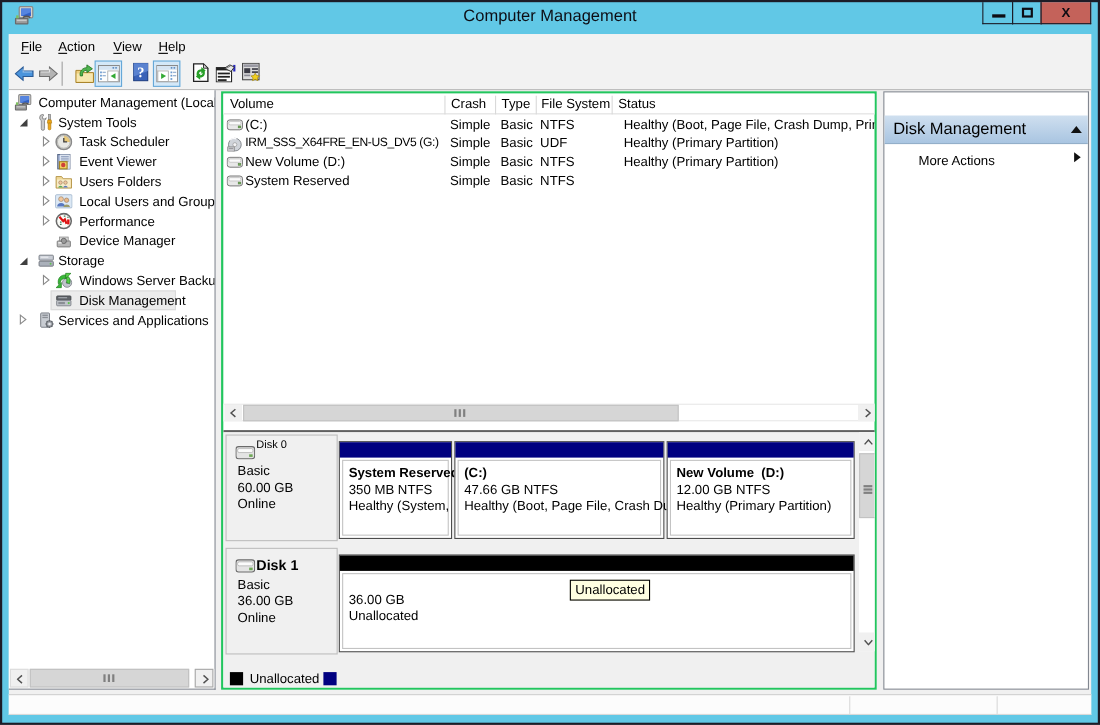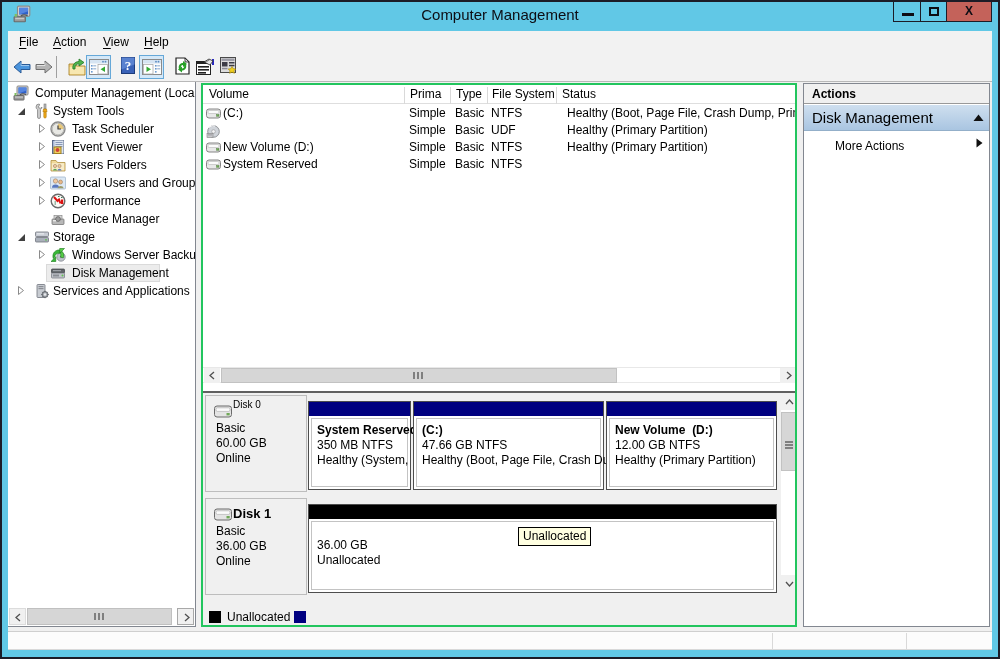--- a/index.html
+++ b/index.html
@@ -256,41 +256,42 @@
       </div>
 </div>
 <div class="abs" id="midpane" style="left:193px;top:52px;width:596px;height:544px;background:#fff;border:2px solid #22c55e;overflow:hidden">
 <div class="abs" style="left:0;top:0;width:594px;height:19px;background:#fff;border-bottom:1px solid #dedede">
 <div class="abs" style="left:201px;top:2px;width:1px;height:17px;background:#d9d9d9"></div>
 <div class="abs" style="left:247px;top:2px;width:1px;height:17px;background:#d9d9d9"></div>
 <div class="abs" style="left:284px;top:2px;width:1px;height:17px;background:#d9d9d9"></div>
 <div class="abs" style="left:353px;top:2px;width:1px;height:17px;background:#d9d9d9"></div>
 </div>
 <div class="abs nw" style="left:6px;top:0;height:19px;line-height:19px">Volume</div>
-<div class="abs nw" style="left:207px;top:0;height:19px;line-height:19px">Prima</div>
+<div class="abs nw" style="left:207px;top:0;height:19px;line-height:19px">Crash</div>
 <div class="abs nw" style="left:253px;top:0;height:19px;line-height:19px">Type</div>
 <div class="abs nw" style="left:289px;top:0;height:19px;line-height:19px">File System</div>
 <div class="abs nw" style="left:359px;top:0;height:19px;line-height:19px">Status</div>
 <div class="abs" style="left:3px;top:23px"><svg width="15" height="11" viewBox="0 0 15 11">
           <rect x="0.5" y="1" width="14" height="9" rx="2.5" fill="#e8e8e8" stroke="#787878" stroke-width="0.9"></rect>
           <rect x="2" y="2.5" width="11" height="3" rx="1.2" fill="#fbfbfb" stroke="#aaa" stroke-width="0.5"></rect>
           <rect x="10.5" y="6.5" width="2.5" height="1.8" fill="#70a858" stroke="#4a7838" stroke-width="0.4"></rect>
         </svg></div>
 <div class="abs nw" style="left:20px;top:20px;height:17px;line-height:17px;">(C:)</div>
 <div class="abs nw" style="left:206px;top:20px;height:17px;line-height:17px">Simple</div>
 <div class="abs nw" style="left:252px;top:20px;height:17px;line-height:17px">Basic</div>
 <div class="abs nw" style="left:288px;top:20px;height:17px;line-height:17px">NTFS</div>
 <div class="abs nw" style="left:364px;top:20px;height:17px;line-height:17px">Healthy (Boot, Page File, Crash Dump, Prima</div>
 <div class="abs" style="left:3px;top:40px"><svg width="15" height="13" viewBox="0 0 15 13">
           <circle cx="7.5" cy="6.5" r="5.8" fill="#d0d4da" stroke="#787c82" stroke-width="0.8"></circle>
           <circle cx="7.5" cy="6.5" r="1.8" fill="#f4f4f6" stroke="#888" stroke-width="0.5"></circle>
           <path d="M3 2.5 A5.5 5.5 0 0 1 9 1.2" stroke="#f8f8fa" stroke-width="1.2" fill="none"></path>
           <rect x="1" y="8.5" width="6" height="4" fill="#c8c8cc" stroke="#808080" stroke-width="0.6"></rect>
           <rect x="2" y="9.5" width="4" height="0.8" fill="#909094"></rect>
         </svg></div>
+<div class="abs nw" style="left:20px;top:37px;height:17px;line-height:17px;font-size:11px;letter-spacing:-0.35px;">IRM_SSS_X64FRE_EN-US_DV5 (G:)</div>
 <div class="abs nw" style="left:206px;top:37px;height:17px;line-height:17px">Simple</div>
 <div class="abs nw" style="left:252px;top:37px;height:17px;line-height:17px">Basic</div>
 <div class="abs nw" style="left:288px;top:37px;height:17px;line-height:17px">UDF</div>
 <div class="abs nw" style="left:364px;top:37px;height:17px;line-height:17px">Healthy (Primary Partition)</div>
 <div class="abs" style="left:3px;top:57px"><svg width="15" height="11" viewBox="0 0 15 11">
           <rect x="0.5" y="1" width="14" height="9" rx="2.5" fill="#e8e8e8" stroke="#787878" stroke-width="0.9"></rect>
           <rect x="2" y="2.5" width="11" height="3" rx="1.2" fill="#fbfbfb" stroke="#aaa" stroke-width="0.5"></rect>
           <rect x="10.5" y="6.5" width="2.5" height="1.8" fill="#70a858" stroke="#4a7838" stroke-width="0.4"></rect>
         </svg></div>
 <div class="abs nw" style="left:20px;top:54px;height:17px;line-height:17px;">New Volume (D:)</div>
@@ -395,21 +396,20 @@
           <div class="nw">Unallocated</div>
         </div>
       </div>
 <div class="abs nw" style="left:315px;top:442px;height:19px;background:#ffffe1;border:1px solid #000;padding:0 4px;line-height:17px">Unallocated</div>
 <div class="abs" style="left:6px;top:526px;width:12px;height:12px;background:#000"></div>
 <div class="abs nw" style="left:24px;top:523px;height:18px;line-height:18px">Unallocated</div>
 <div class="abs" style="left:91px;top:526px;width:12px;height:12px;background:#000080"></div>
 <div class="abs nw" style="left:107px;top:543px;height:18px;line-height:18px">Primary partition</div>
 </div>
 <div class="abs" id="actpane" style="left:795px;top:52px;width:187px;height:544px;background:#fff;border:1px solid #828790;overflow:hidden">
-<div class="abs" style="left:0;top:0;width:185px;height:20px;background:#f0f0f0;border-bottom:1px solid #999;font-weight:bold;line-height:20px"><span style="margin-left:8px">Actions</span></div>
 <div class="abs" style="left:0;top:21px;width:185px;height:26px;background:linear-gradient(#cfdfef,#a9c5e1);border-bottom:1px solid #93afc9">
         <div class="abs nw" style="left:8px;top:0;height:25px;line-height:25px;font-size:15px">Disk Management</div>
         <svg class="abs" style="left:169px;top:9px" width="11" height="8">
           <path d="M5.5 0.5 L10.5 7 L0.5 7 Z" fill="#111"></path>
         </svg>
       </div>
 <div class="abs nw" style="left:31px;top:53px;height:18px;line-height:18px">More Actions</div>
 <svg class="abs" style="left:172px;top:54px" width="7" height="10">
         <path d="M0.5 0.5 L6.5 5 L0.5 9.5 Z" fill="#111"></path>
       </svg>

